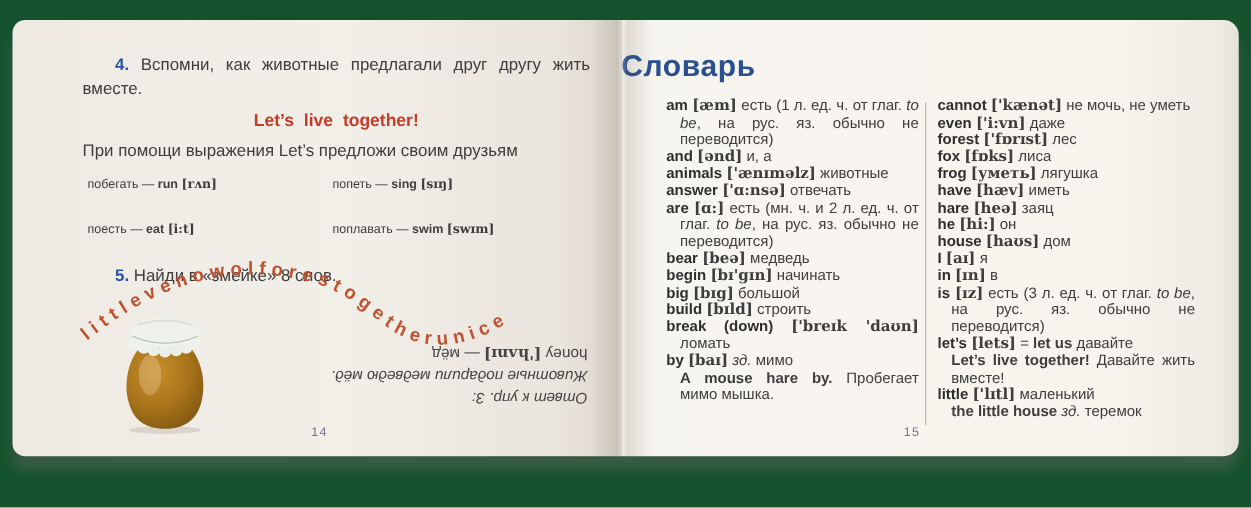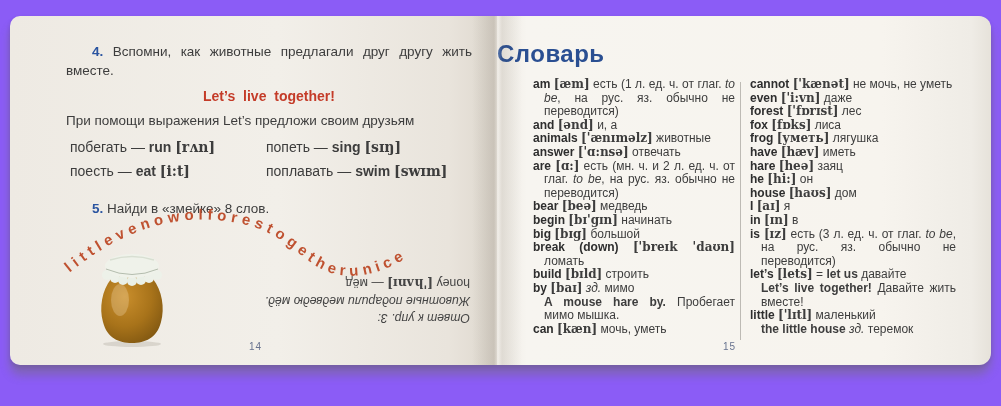--- a/index.html
+++ b/index.html
@@ -1,36 +1,36 @@
 <!DOCTYPE html>
 <html><head>
 <meta charset="utf-8">
 <style>
   html,body{margin:0;padding:0;background:#ffffff;}
-  .stage{position:relative;width:1001px;height:406px;background:#8b5cf6;overflow:hidden;
+  .stage{position:relative;width:1001px;height:406px;background:#14532d;overflow:hidden;
          font-family:"Liberation Sans",sans-serif;color:#3d3d3d;}
   .book{position:absolute;left:10px;top:16px;width:981px;height:349px;border-radius:10px 14px 14px 10px;
         box-shadow:0 10px 10px rgba(110,108,102,.45),0 2px 4px rgba(0,0,0,.15);}
   .page{position:absolute;top:0;height:100%;}
   .page-left{left:0;width:487px;border-radius:10px 0 0 10px;
       background:linear-gradient(to right,#eeeae3 0%,#f2efe9 55%,#e9e4dc 90%,#ddd7cd 100%);}
   .page-right{left:487px;width:494px;border-radius:0 12px 12px 0;
       background:linear-gradient(to right,#ece8e1 0%,#f7f5f0 6%,#f7f4ee 78%,#efece6 96%,#e6e2da 100%);}
   .gutter{position:absolute;left:462px;top:0;width:50px;height:100%;pointer-events:none;
       background:linear-gradient(to right,rgba(95,85,72,0) 0%,rgba(95,85,72,.16) 44%,rgba(255,255,255,.22) 52%,rgba(95,85,72,.10) 60%,rgba(95,85,72,0) 100%);}
 
   
   .lp-content{position:absolute;left:56px;top:26px;width:406px;}
   .para{margin:0 0 6px 0;font-size:13.5px;line-height:19px;text-align:justify;}
   .para.indent{text-indent:26px;}
   .num{color:#2a54a0;font-weight:bold;}
   .red-heading{margin:8px 0 7px 0;text-align:center;color:#c43b28;font-weight:bold;
       font-size:14px;word-spacing:4px;}
-  .pairs{display:grid;grid-template-columns:196px auto;row-gap:3px;margin:7px 0 0 4px;
-      font-size:14px;line-height:21px;}
+  .pairs{display:grid;grid-template-columns:196px auto;row-gap:15px;margin:7px 0 0 4px;
+      font-size:10px;line-height:21px;}
   .ex5{margin-top:17px;}
   .ph{font-family:"DejaVu Serif",serif;font-weight:bold;font-style:normal;}
   .snake-svg{position:absolute;left:40px;top:178px;width:424px;height:96px;}
   .snake-svg text{font-family:"Liberation Sans",sans-serif;font-weight:bold;font-size:15px;
       letter-spacing:4.6px;fill:#bf5130;}
   .jar-svg{position:absolute;left:84px;top:236px;width:76px;height:96px;}
   .answer{position:absolute;left:200px;top:258px;width:260px;transform:rotate(180deg);
       font-size:12.3px;line-height:17px;color:#454545;text-align:left;}
   .ans-line{font-style:italic;}
   .ans-honey{font-style:normal;}
@@ -112,24 +112,23 @@
       <h1 class="vocab-title">Словарь</h1>
       <div class="vocab-col col0" id="col0">
           <div class="entry"><b class="hw">am</b> <span class="ph">[æm]</span> есть (1 л. ед. ч. от глаг. <i>to be</i>, на рус. яз. обычно не переводится)</div>
           <div class="entry"><b class="hw">and</b> <span class="ph">[ənd]</span> и, а</div>
           <div class="entry"><b class="hw">animals</b> <span class="ph">['ænɪməlz]</span> животные</div>
           <div class="entry"><b class="hw">answer</b> <span class="ph">['ɑ:nsə]</span> отвечать</div>
           <div class="entry"><b class="hw">are</b> <span class="ph">[ɑ:]</span> есть (мн. ч. и 2 л. ед. ч. от глаг. <i>to be</i>, на рус. яз. обычно не переводится)</div>
           <div class="entry"><b class="hw">bear</b> <span class="ph">[beə]</span> медведь</div>
           <div class="entry"><b class="hw">begin</b> <span class="ph">[bɪ'gɪn]</span> начинать</div>
           <div class="entry"><b class="hw">big</b> <span class="ph">[bɪg]</span> большой</div>
+          <div class="entry"><b class="hw">build</b> <span class="ph">[bɪld]</span> строить</div>
           <div class="entry"><b class="hw">break (down)</b> <span class="ph">['breɪk 'daʊn]</span> ломать</div>
-          <div class="entry"><b class="hw">build</b> <span class="ph">[bɪld]</span> строить</div>
           <div class="entry"><b class="hw">by</b> <span class="ph">[baɪ]</span> <i>зд.</i> мимо<div class="sub"><b>A mouse hare by.</b> Пробегает мимо мышка.</div></div>
-          <div class="entry"><b class="hw">can</b> <span class="ph">[kæn]</span> мочь, уметь</div>
         </div>
       <div class="vdivider"></div>
       <div class="vocab-col col1" id="col1">
           <div class="entry"><b class="hw">cannot</b> <span class="ph">['kænət]</span> не мочь, не уметь</div>
           <div class="entry"><b class="hw">even</b> <span class="ph">['i:vn]</span> даже</div>
           <div class="entry"><b class="hw">forest</b> <span class="ph">['fɒrɪst]</span> лес</div>
           <div class="entry"><b class="hw">fox</b> <span class="ph">[fɒks]</span> лиса</div>
           <div class="entry"><b class="hw">frog</b> <span class="ph">[уметь]</span> лягушка</div>
           <div class="entry"><b class="hw">have</b> <span class="ph">[hæv]</span> иметь</div>
           <div class="entry"><b class="hw">hare</b> <span class="ph">[heə]</span> заяц</div>

